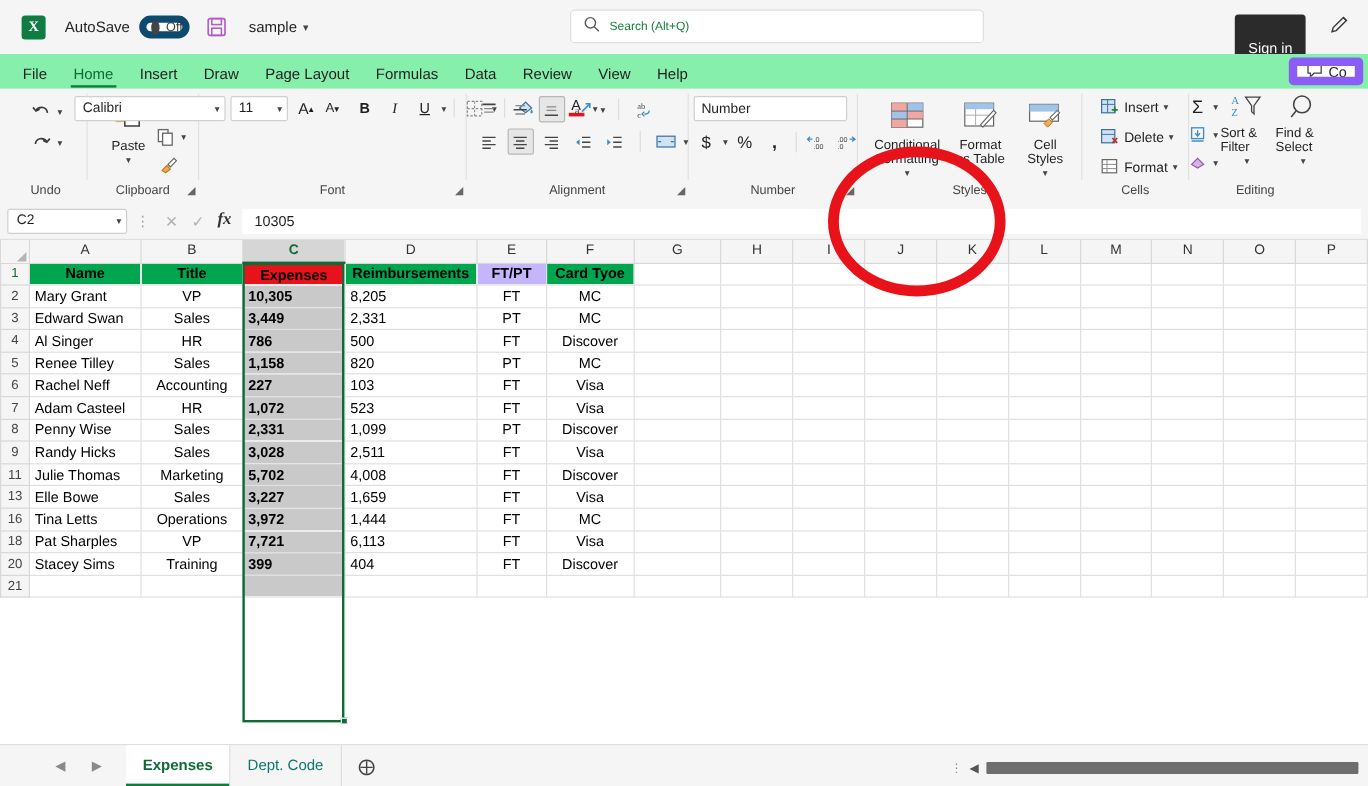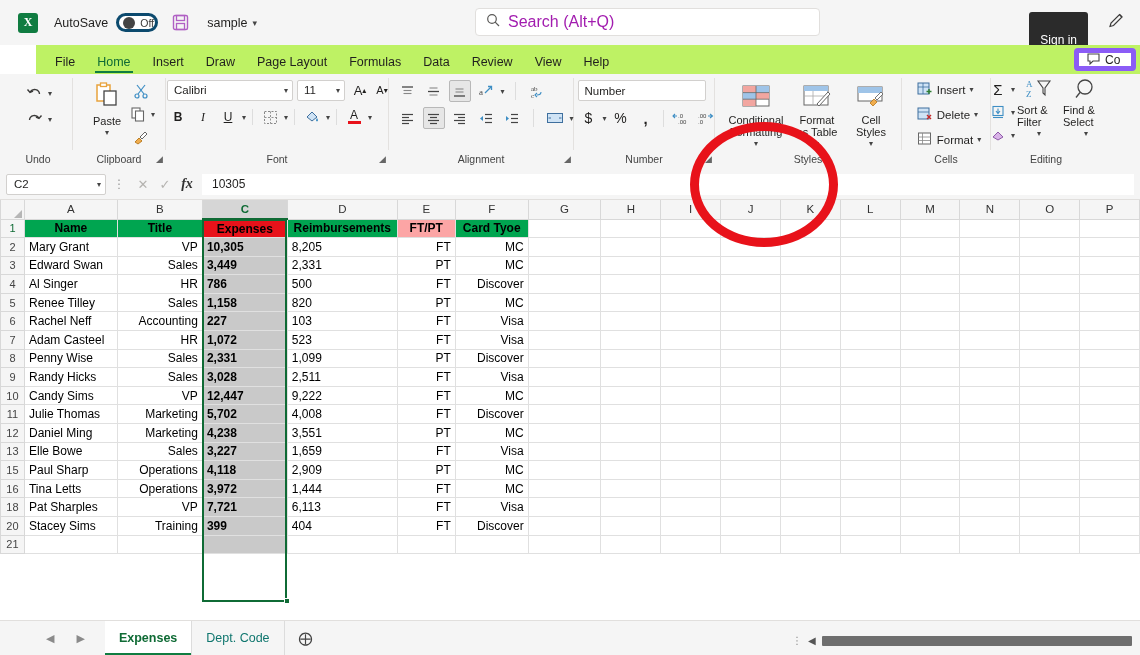--- a/index.html
+++ b/index.html
@@ -19,56 +19,56 @@
     padding:0 10px; position:relative;
   }
   .excel-logo{
     width:20px;height:20px;background:#107c41;border-radius:3px;
     display:flex;align-items:center;justify-content:center;
     color:#fff;font-size:12px;font-weight:bold;margin-left:8px;
     font-family:"Liberation Serif", serif;
   }
   .autosave-label{font-size:12.5px;color:#201f1e;margin-left:16px;}
   .toggle{
-    width:42px;height:19px;border:3px solid #0c4a6e;border-radius:10px;
+    width:42px;height:19px;border:6px solid #0c4a6e;border-radius:10px;
     background:#fff;margin-left:8px;display:flex;align-items:center;
     position:relative;
   }
   .toggle .knob{width:12px;height:12px;border-radius:50%;background:#444;margin-left:4px;}
   .toggle .txt{font-size:10.5px;color:#3b3a39;margin-left:5px;}
   .save-icon{margin-left:14px;display:flex;align-items:center;}
   .doc-title{font-size:12.5px;color:#201f1e;margin-left:18px;display:flex;align-items:center;gap:5px;}
   .chev{font-size:9px;color:#444;}
   .searchbox{
     position:absolute;left:475px;top:8px;width:345px;height:28px;
     background:#fff;border:1px solid #e1dfdd;border-radius:4px;
     display:flex;align-items:center;padding:0 10px;gap:8px;
   }
-  .searchbox .ph{font-size:16px;color:#a21caf;}
+  .searchbox .ph{font-size:10px;color:#15803d;}
   .signin{
     position:absolute;right:52px;top:12px;background:#2b2b2b;color:#fff;
     font-size:12px;padding:21px 11px;border-radius:3px;
   }
   .pen-icon{position:absolute;right:14px;top:11px;}
 
   
   .tabbar{
-    height:29px;background:#bef264;display:flex;align-items:flex-end;
-    padding-left:8px;position:relative;margin-left:36px;
+    height:29px;background:#86efac;display:flex;align-items:flex-end;
+    padding-left:8px;position:relative;
   }
   .tab{
     font-size:12.5px;color:#201f1e;padding:3px 11px 5px;position:relative;
     white-space:nowrap;
   }
   .tab.active{font-weight:normal;color:#0f6b35;}
   .tab.active:after{
     content:"";position:absolute;left:9px;right:9px;bottom:1px;height:2.5px;background:#107c41;
   }
   .comment-btn{
-    position:absolute;right:4px;top:3px;background:#fff;border:5px solid #8b5cf6;
+    position:absolute;right:4px;top:3px;background:#fff;border:7px solid #8b5cf6;
     border-radius:4px;height:23px;display:flex;align-items:center;gap:5px;
     padding:0 8px;font-size:12px;color:#201f1e;overflow:hidden;width:62px;
   }
 
   
   .ribbon{
     height:95px;background:#f5f5f5;position:relative;
     display:flex;align-items:flex-start;padding-left:4px;
   }
   .rgroup{position:relative;height:92px;display:flex;flex-direction:column;align-items:center;}
@@ -158,22 +158,22 @@
   td.cell{
     height:18.6px;border-right:1px solid #e0e0e0;border-bottom:1px solid #e0e0e0;
     font-size:12px;color:#000;padding:0 4px;overflow:hidden;white-space:nowrap;
   }
   .hdrcell{
     font-weight:bold;color:#fff;text-align:center;height:21px;
     border-right:1px solid #fff;
   }
   .green{background:#00a550;}
   .red{background:#e8121a;}
-  .blue{background:#fca5a5;}
-  .ctr{text-align:right;}
+  .blue{background:#c4b5fd;}
+  .ctr{text-align:center;}
   .rgt{text-align:left;padding-right:14px;}
   .selcol{background:#c9c9c9;font-weight:bold;}
   .rowhdr.hl{color:#0f6b35;}
 
   
   .colsel-outline{
     position:absolute;border:2px solid #0f6b35;pointer-events:none;
   }
   .sel-anchor{
     position:absolute;width:6px;height:6px;background:#0f6b35;border:1px solid #fff;
@@ -326,21 +326,21 @@
             </svg>
         </span>
       </div>
     </div>
     <div class="glabel">Clipboard</div>
     <span class="dlg">◢</span>
   </div>
   <div class="divider"></div>
 
   <div class="rgroup" style="width:222px;">
-    <div class="body" style="flex-direction:column;gap:5px;padding-left:6px;align-items:flex-start;">
+    <div class="body" style="flex-direction:row;gap:5px;padding-left:6px;align-items:flex-start;">
       <div style="display:flex;align-items:center;">
         <div class="fontname">
           <span>Calibri</span>
           <span class="carot">▾</span>
         </div>
         <div class="fontsize">
           <span>11</span>
           <span class="carot">▾</span>
         </div>
         <span class="sbtn" style="margin-left:4px;">
@@ -887,115 +887,58 @@
           <td class="cell"></td>
           <td class="cell"></td>
           <td class="cell"></td>
           <td class="cell"></td>
           <td class="cell"></td>
           <td class="cell"></td>
           <td class="cell"></td>
           <td class="cell"></td>
         </tr>
         <tr>
-          <td class="rowhdr">10</td>
-          <td class="cell">Candy Sims</td>
-          <td class="cell ctr">VP</td>
-          <td class="cell rgt selcol">12,447</td>
-          <td class="cell rgt">9,222</td>
-          <td class="cell ctr">FT</td>
-          <td class="cell ctr">MC</td>
-          <td class="cell"></td>
-          <td class="cell"></td>
-          <td class="cell"></td>
-          <td class="cell"></td>
-          <td class="cell"></td>
-          <td class="cell"></td>
-          <td class="cell"></td>
-          <td class="cell"></td>
-          <td class="cell"></td>
-          <td class="cell"></td>
-        </tr>
-        <tr>
           <td class="rowhdr">11</td>
           <td class="cell">Julie Thomas</td>
           <td class="cell ctr">Marketing</td>
           <td class="cell rgt selcol">5,702</td>
           <td class="cell rgt">4,008</td>
           <td class="cell ctr">FT</td>
           <td class="cell ctr">Discover</td>
           <td class="cell"></td>
           <td class="cell"></td>
           <td class="cell"></td>
           <td class="cell"></td>
           <td class="cell"></td>
           <td class="cell"></td>
           <td class="cell"></td>
           <td class="cell"></td>
           <td class="cell"></td>
           <td class="cell"></td>
         </tr>
         <tr>
-          <td class="rowhdr">12</td>
-          <td class="cell">Daniel Ming</td>
-          <td class="cell ctr">Marketing</td>
-          <td class="cell rgt selcol">4,238</td>
-          <td class="cell rgt">3,551</td>
-          <td class="cell ctr">PT</td>
-          <td class="cell ctr">MC</td>
-          <td class="cell"></td>
-          <td class="cell"></td>
-          <td class="cell"></td>
-          <td class="cell"></td>
-          <td class="cell"></td>
-          <td class="cell"></td>
-          <td class="cell"></td>
-          <td class="cell"></td>
-          <td class="cell"></td>
-          <td class="cell"></td>
-        </tr>
-        <tr>
           <td class="rowhdr">13</td>
           <td class="cell">Elle Bowe</td>
           <td class="cell ctr">Sales</td>
           <td class="cell rgt selcol">3,227</td>
           <td class="cell rgt">1,659</td>
           <td class="cell ctr">FT</td>
           <td class="cell ctr">Visa</td>
           <td class="cell"></td>
           <td class="cell"></td>
           <td class="cell"></td>
           <td class="cell"></td>
           <td class="cell"></td>
           <td class="cell"></td>
           <td class="cell"></td>
           <td class="cell"></td>
           <td class="cell"></td>
           <td class="cell"></td>
         </tr>
         <tr>
-          <td class="rowhdr">15</td>
-          <td class="cell">Paul Sharp</td>
-          <td class="cell ctr">Operations</td>
-          <td class="cell rgt selcol">4,118</td>
-          <td class="cell rgt">2,909</td>
-          <td class="cell ctr">PT</td>
-          <td class="cell ctr">MC</td>
-          <td class="cell"></td>
-          <td class="cell"></td>
-          <td class="cell"></td>
-          <td class="cell"></td>
-          <td class="cell"></td>
-          <td class="cell"></td>
-          <td class="cell"></td>
-          <td class="cell"></td>
-          <td class="cell"></td>
-          <td class="cell"></td>
-        </tr>
-        <tr>
           <td class="rowhdr">16</td>
           <td class="cell">Tina Letts</td>
           <td class="cell ctr">Operations</td>
           <td class="cell rgt selcol">3,972</td>
           <td class="cell rgt">1,444</td>
           <td class="cell ctr">FT</td>
           <td class="cell ctr">MC</td>
           <td class="cell"></td>
           <td class="cell"></td>
           <td class="cell"></td>

